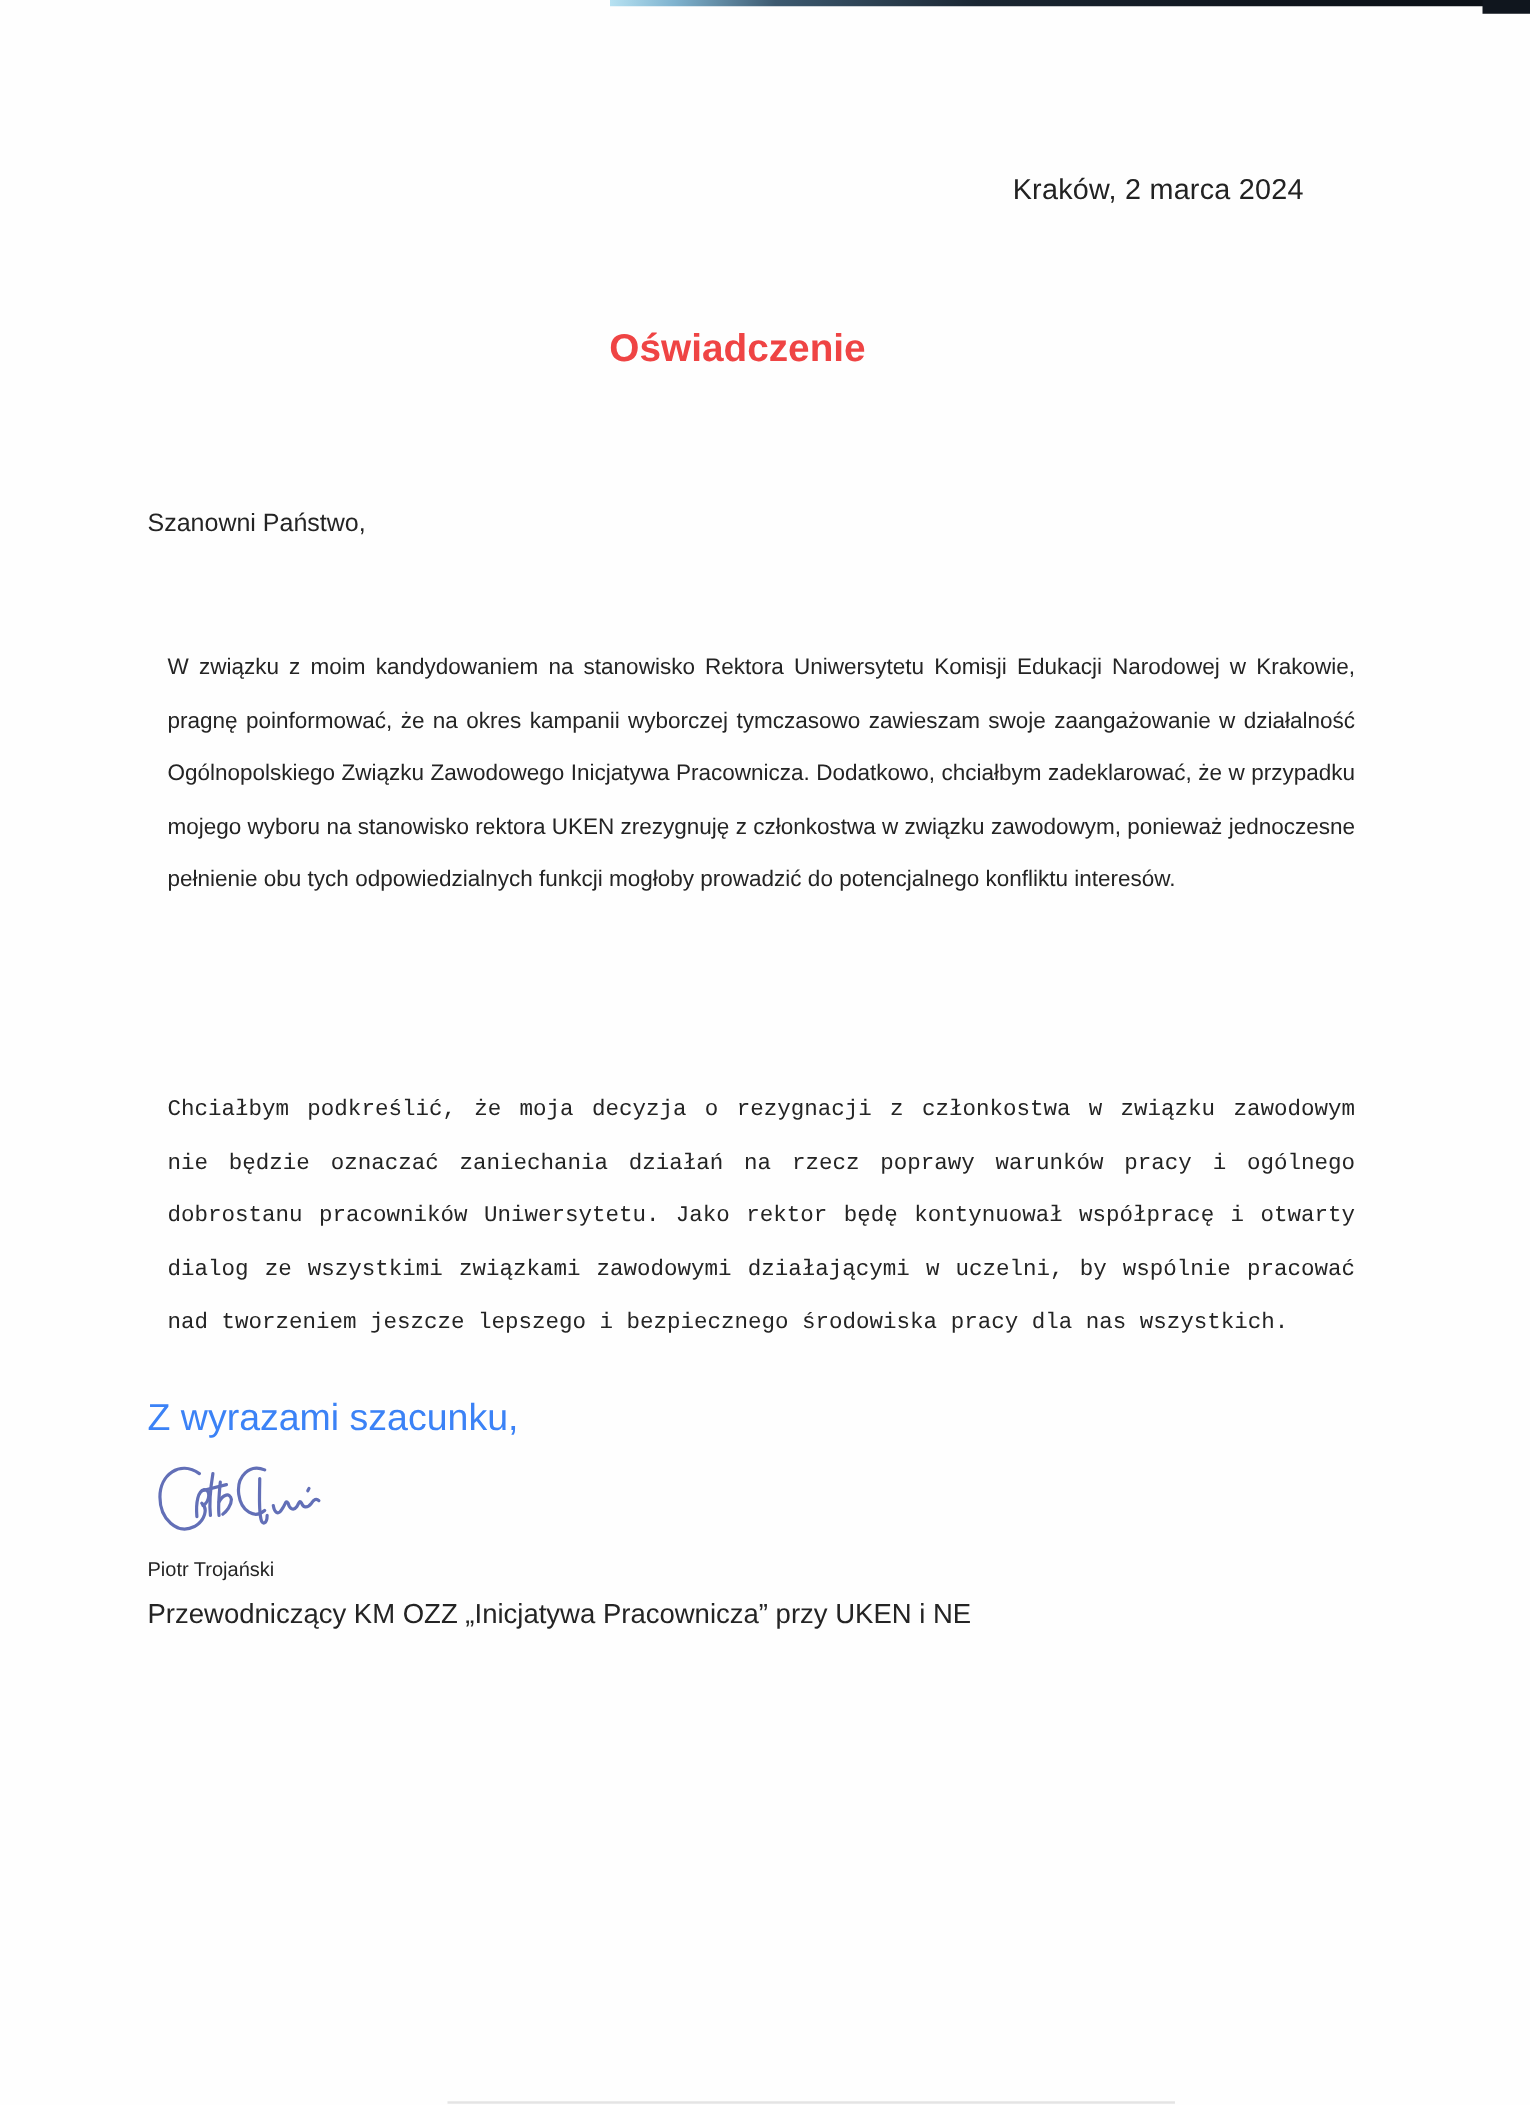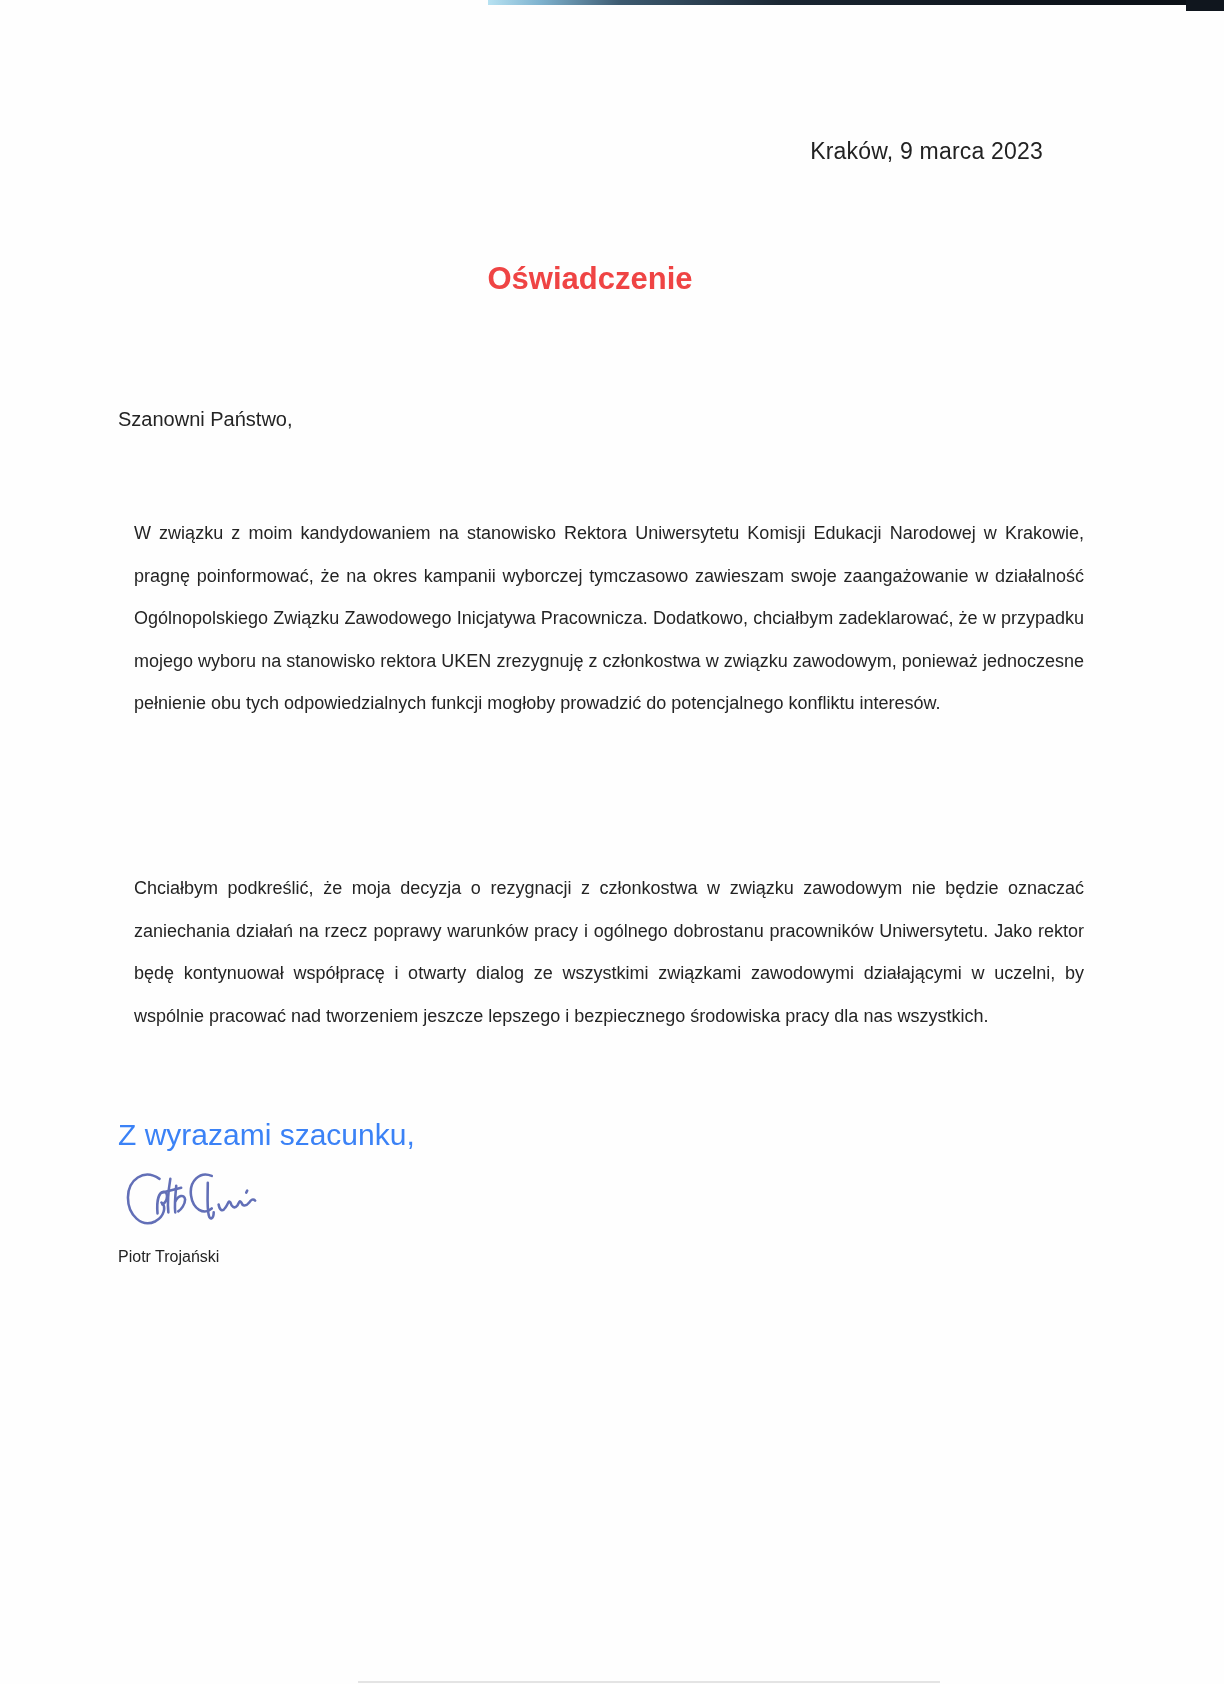--- a/index.html
+++ b/index.html
@@ -75,21 +75,21 @@
     left: 118px;
     width: 950px;
     margin: 16px;
     font-size: 18px;
     line-height: 42.5px;
     text-align: justify;
     text-justify: inter-word;
     color: #242424;
   }
   .para-1 { top: 496px; }
-  .para-2 { top: 851px; }
+  .para-2 { top: 851px; font-family: Liberation Mono, monospace; }
   .closing {
     position: absolute;
     top: 1118px;
     left: 118px;
     font-size: 30px;
     color: #3b82f6;
   }
   .signature {
     position: absolute;
     top: 1166px;
@@ -114,21 +114,21 @@
   }
 </style>
 </head>
 <body>
 
 <div class="page">
 
   <div class="scan-top"></div>
   <div class="scan-top-end"></div>
 
-  <div class="date-line">Kraków, 9 marca 2023</div>
+  <div class="date-line">Kraków, 2 marca 2024</div>
 
   <h1 class="letter-title">Oświadczenie</h1>
 
   <div class="salutation">Szanowni Państwo,</div>
 
   <p class="para para-1">W związku z moim kandydowaniem na stanowisko Rektora Uniwersytetu Komisji Edukacji Narodowej w Krakowie, pragnę poinformować, że na okres kampanii wyborczej tymczasowo zawieszam swoje zaangażowanie w działalność Ogólnopolskiego Związku Zawodowego Inicjatywa Pracownicza. Dodatkowo, chciałbym zadeklarować, że w przypadku mojego wyboru na stanowisko rektora UKEN zrezygnuję z członkostwa w związku zawodowym, ponieważ jednoczesne pełnienie obu tych odpowiedzialnych funkcji mogłoby prowadzić do potencjalnego konfliktu interesów.</p>
 
   <p class="para para-2">Chciałbym podkreślić, że moja decyzja o rezygnacji z członkostwa w związku zawodowym nie będzie oznaczać zaniechania działań na rzecz poprawy warunków pracy i ogólnego dobrostanu pracowników Uniwersytetu. Jako rektor będę kontynuował współpracę i otwarty dialog ze wszystkimi związkami zawodowymi działającymi w uczelni, by wspólnie pracować nad tworzeniem jeszcze lepszego i bezpiecznego środowiska pracy dla nas wszystkich.</p>
 
   <div class="closing">Z wyrazami szacunku,</div>
@@ -147,16 +147,17 @@
       <path d="M89,10 C77,5 66,15 68,30 C70,44 81,50 89,43"></path>
       <path d="M85,17 C85,29 84,42 86,50 C87,55 91,54 91,47"></path>
 
       <path d="M96,39 C97,45 100,47 103,42 C106,38 106,34 108,37 C109,41 112,44 115,40 C117,37 117,34 119,37 C120,40 123,42 127,37 C129,34 131,33 133,35"></path>
 
       <path d="M124,27 L125,25"></path>
     </svg>
   </div>
 
   <div class="signer-name">Piotr Trojański</div>
+  <div class="signer-role">Przewodniczący KM OZZ „Inicjatywa Pracownicza” przy UKEN i NE</div>
 
   <div class="scan-bottom"></div>
 
 </div>
 
 </body></html>

